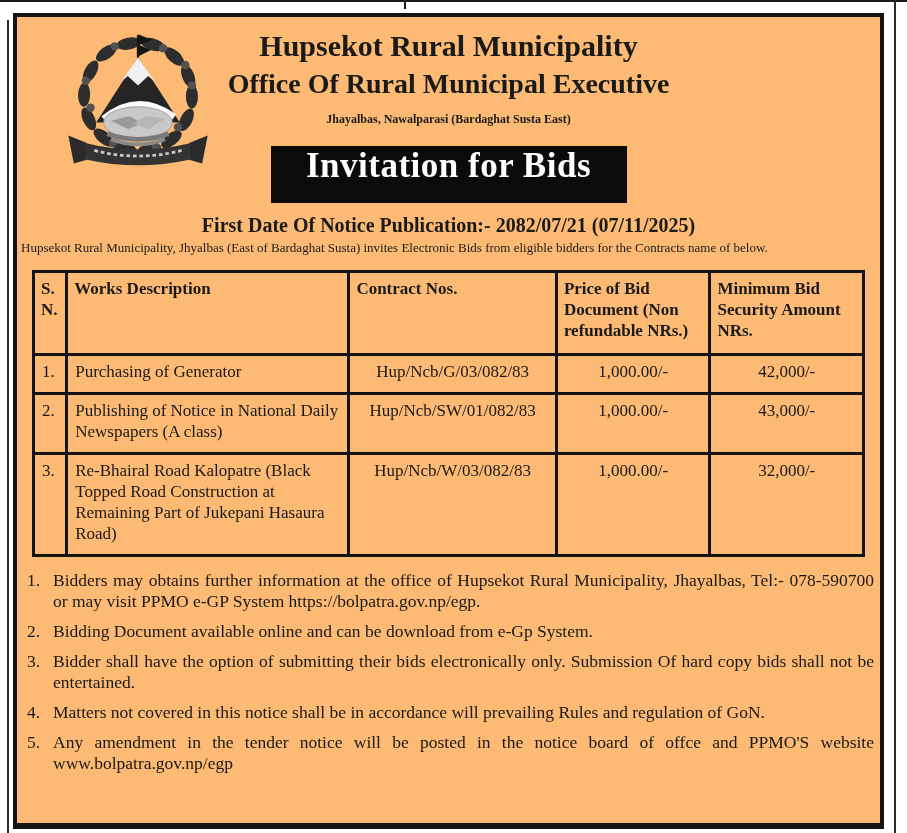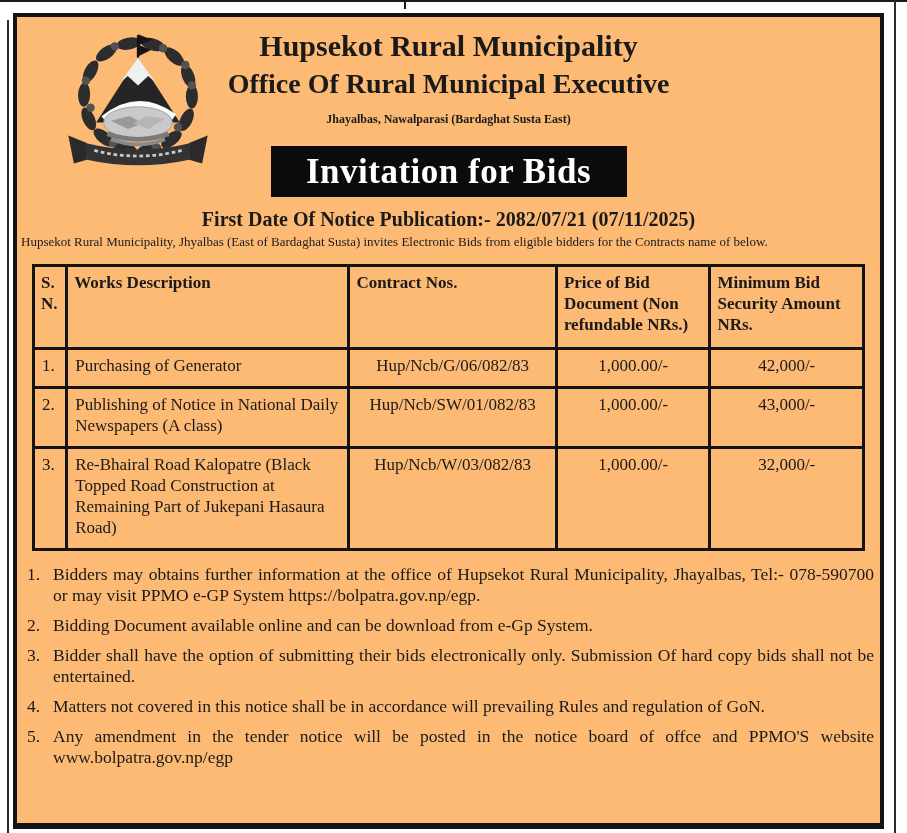--- a/index.html
+++ b/index.html
@@ -16,22 +16,22 @@
               padding:12px 4px 6px 4px;overflow:hidden;background:#fdba74;}
 
   .emblem{position:absolute;left:42px;top:12px;width:158px;height:150px;}
 
   .hdr{text-align:center;}
   .t1{font-size:30px;line-height:34px;font-weight:bold;}
   .t2{font-size:28px;line-height:36px;font-weight:bold;margin-top:3px;}
   .t3{font-size:12px;line-height:28px;font-weight:bold;margin-top:3px;}
   .t4{font-size:16px;line-height:22px;font-weight:bold;margin-top:5px;}
 
-  .banner{width:356px;height:51px;margin:13px auto 0 auto;background:#0b0b0b;
-          display:flex;align-items:center;justify-content:center;}
+  .banner{width:356px;height:57px;margin:13px auto 0 auto;background:#0b0b0b;
+          display:flex;justify-content:center;}
   .banner span{color:#ffffff;font-size:35px;font-weight:bold;letter-spacing:.5px;}
 
   .pub{margin-top:11px;text-align:center;font-size:20px;line-height:23px;font-weight:bold;}
 
   .intro{margin:0 0 0 0;font-size:13px;line-height:22.5px;text-align:justify;}
 
   table.bids{border-collapse:collapse;margin:10px 11px 0 11px;width:calc(100% - 22px);
              font-size:17px;}
   table.bids,table.bids th,table.bids td{border:3px solid #141414;}
   table.bids th{font-weight:bold;vertical-align:top;padding:5px 6px;line-height:21px;height:70px;}
@@ -139,21 +139,21 @@
           <th class="c-works">Works Description</th>
           <th class="c-contract">Contract Nos.</th>
           <th class="c-price">Price of Bid Document (Non refundable NRs.)</th>
           <th class="c-sec">Minimum Bid Security Amount NRs.</th>
         </tr>
       </thead>
       <tbody>
         <tr>
           <td class="c-sn">1.</td>
           <td class="c-works">Purchasing of Generator</td>
-          <td class="c-contract">Hup/Ncb/G/06/082/83</td>
+          <td class="c-contract">Hup/Ncb/G/03/082/83</td>
           <td class="c-price">1,000.00/-</td>
           <td class="c-sec">42,000/-</td>
         </tr>
         <tr>
           <td class="c-sn">2.</td>
           <td class="c-works">Publishing of Notice in National Daily Newspapers (A class)</td>
           <td class="c-contract">Hup/Ncb/SW/01/082/83</td>
           <td class="c-price">1,000.00/-</td>
           <td class="c-sec">43,000/-</td>
         </tr>

